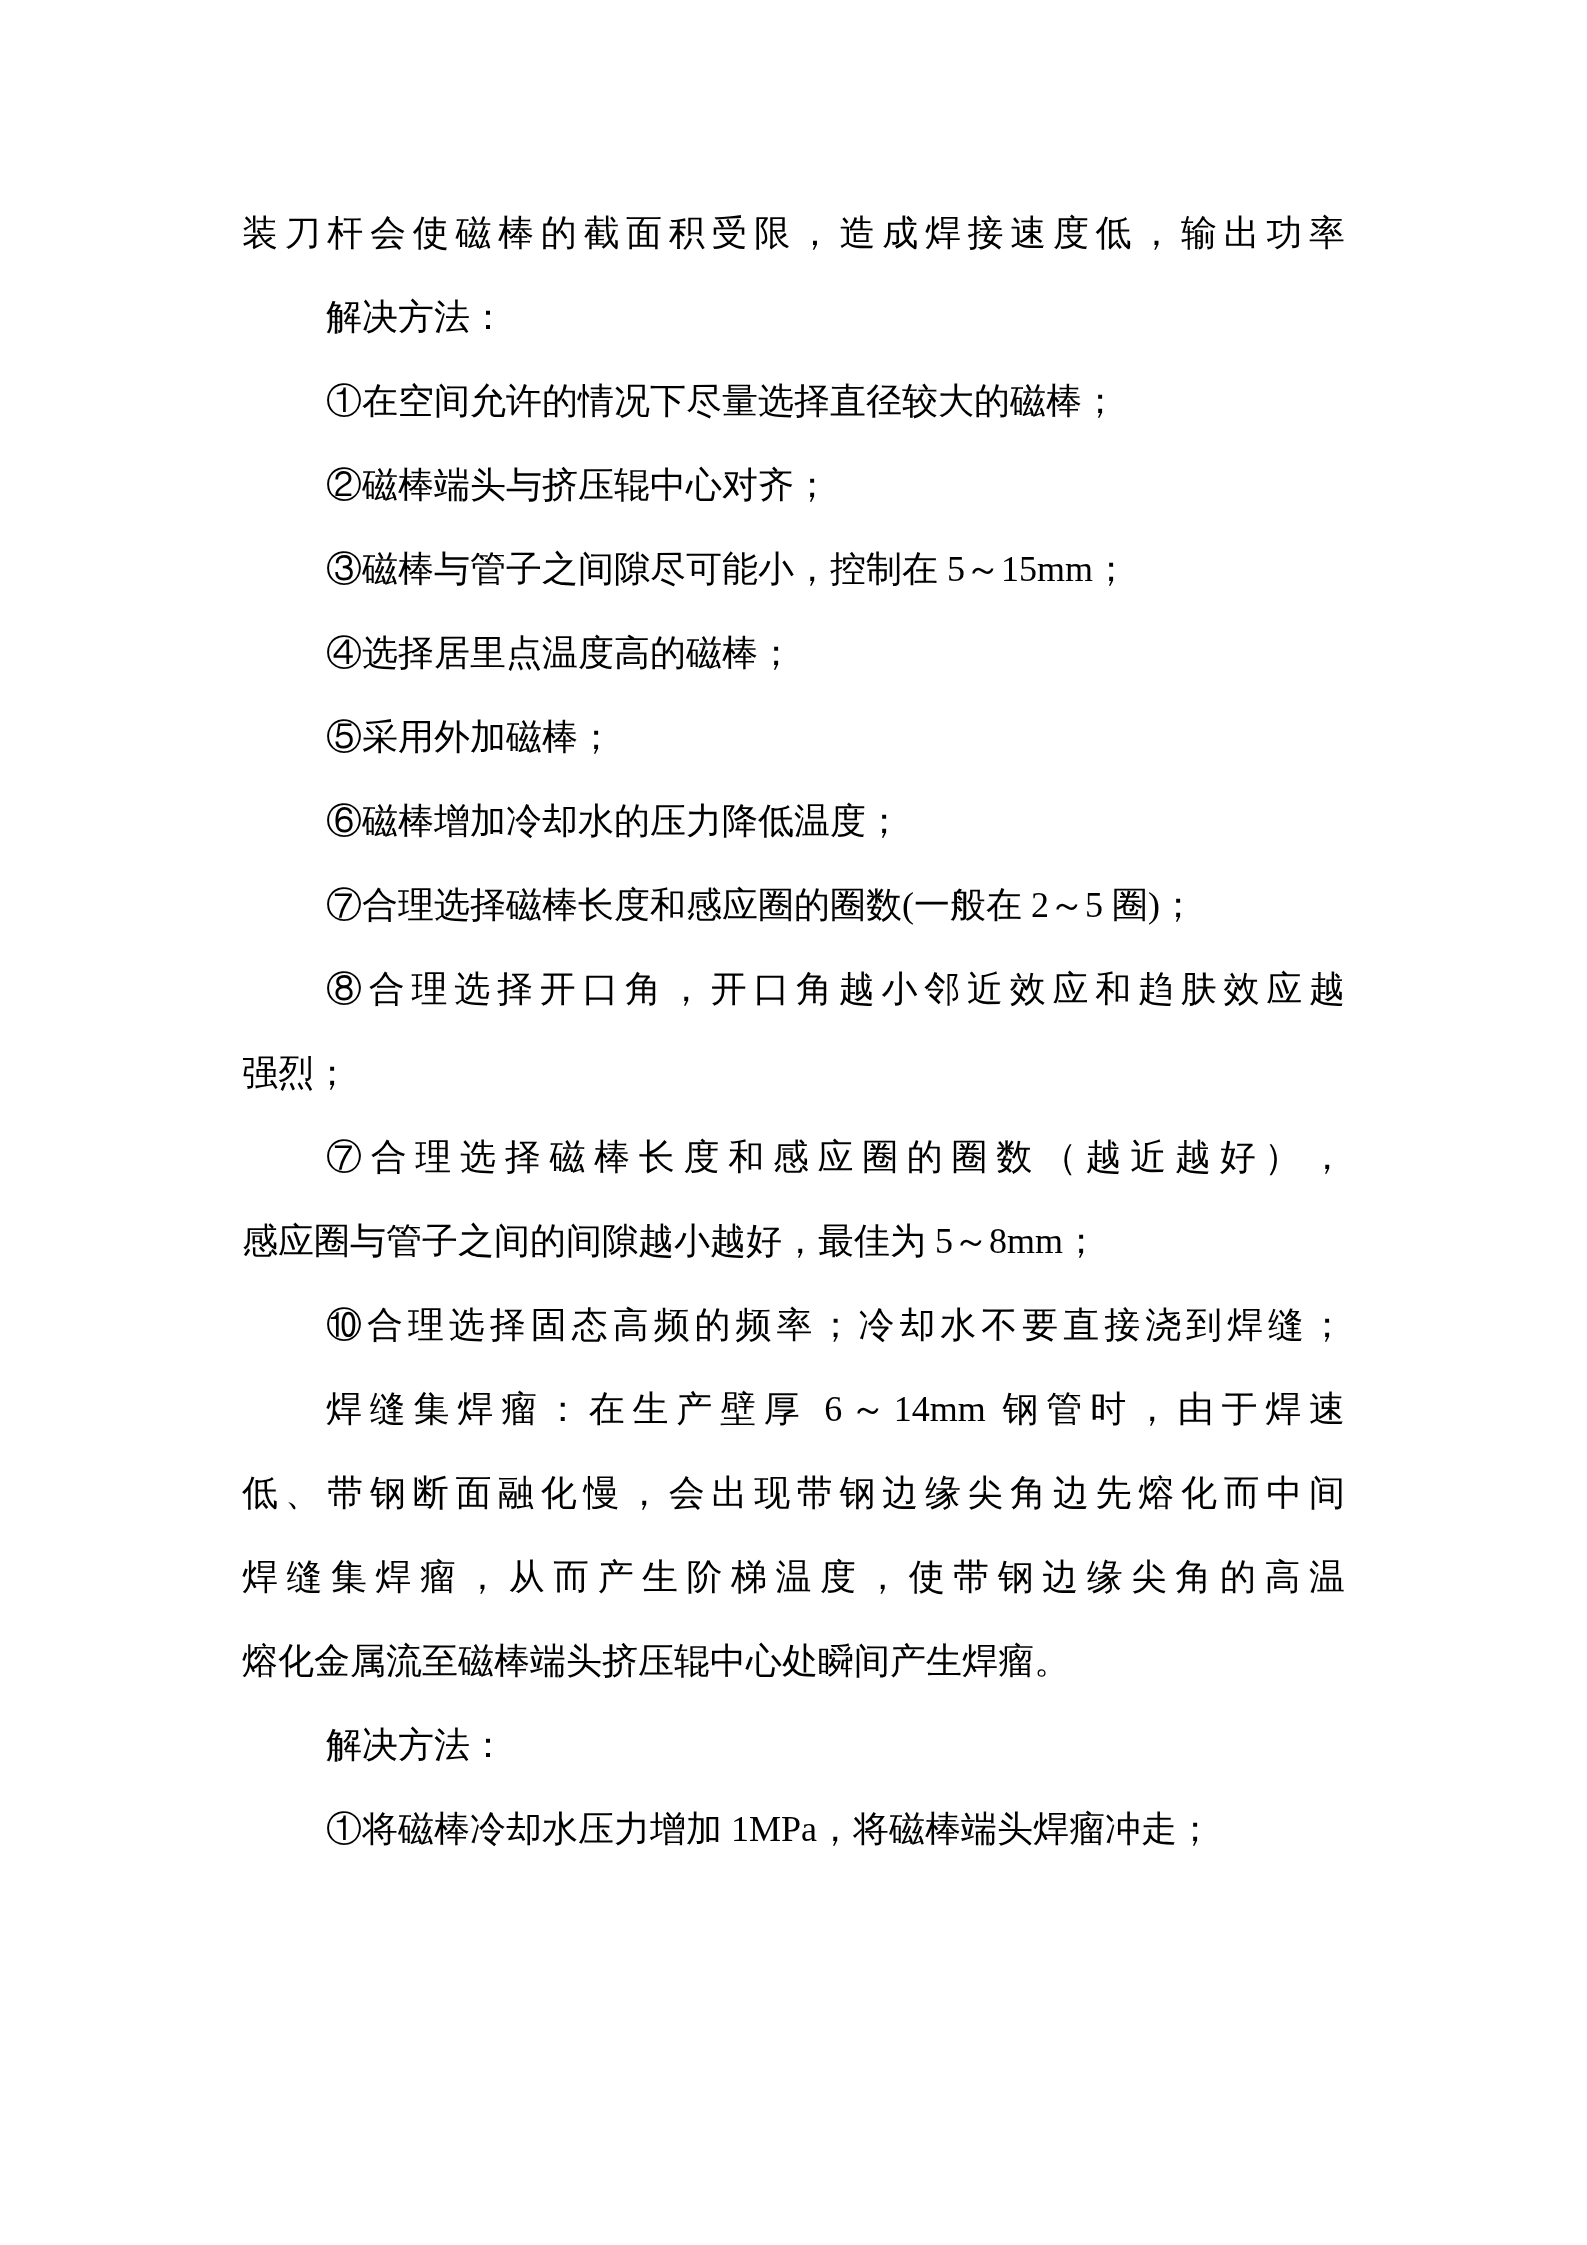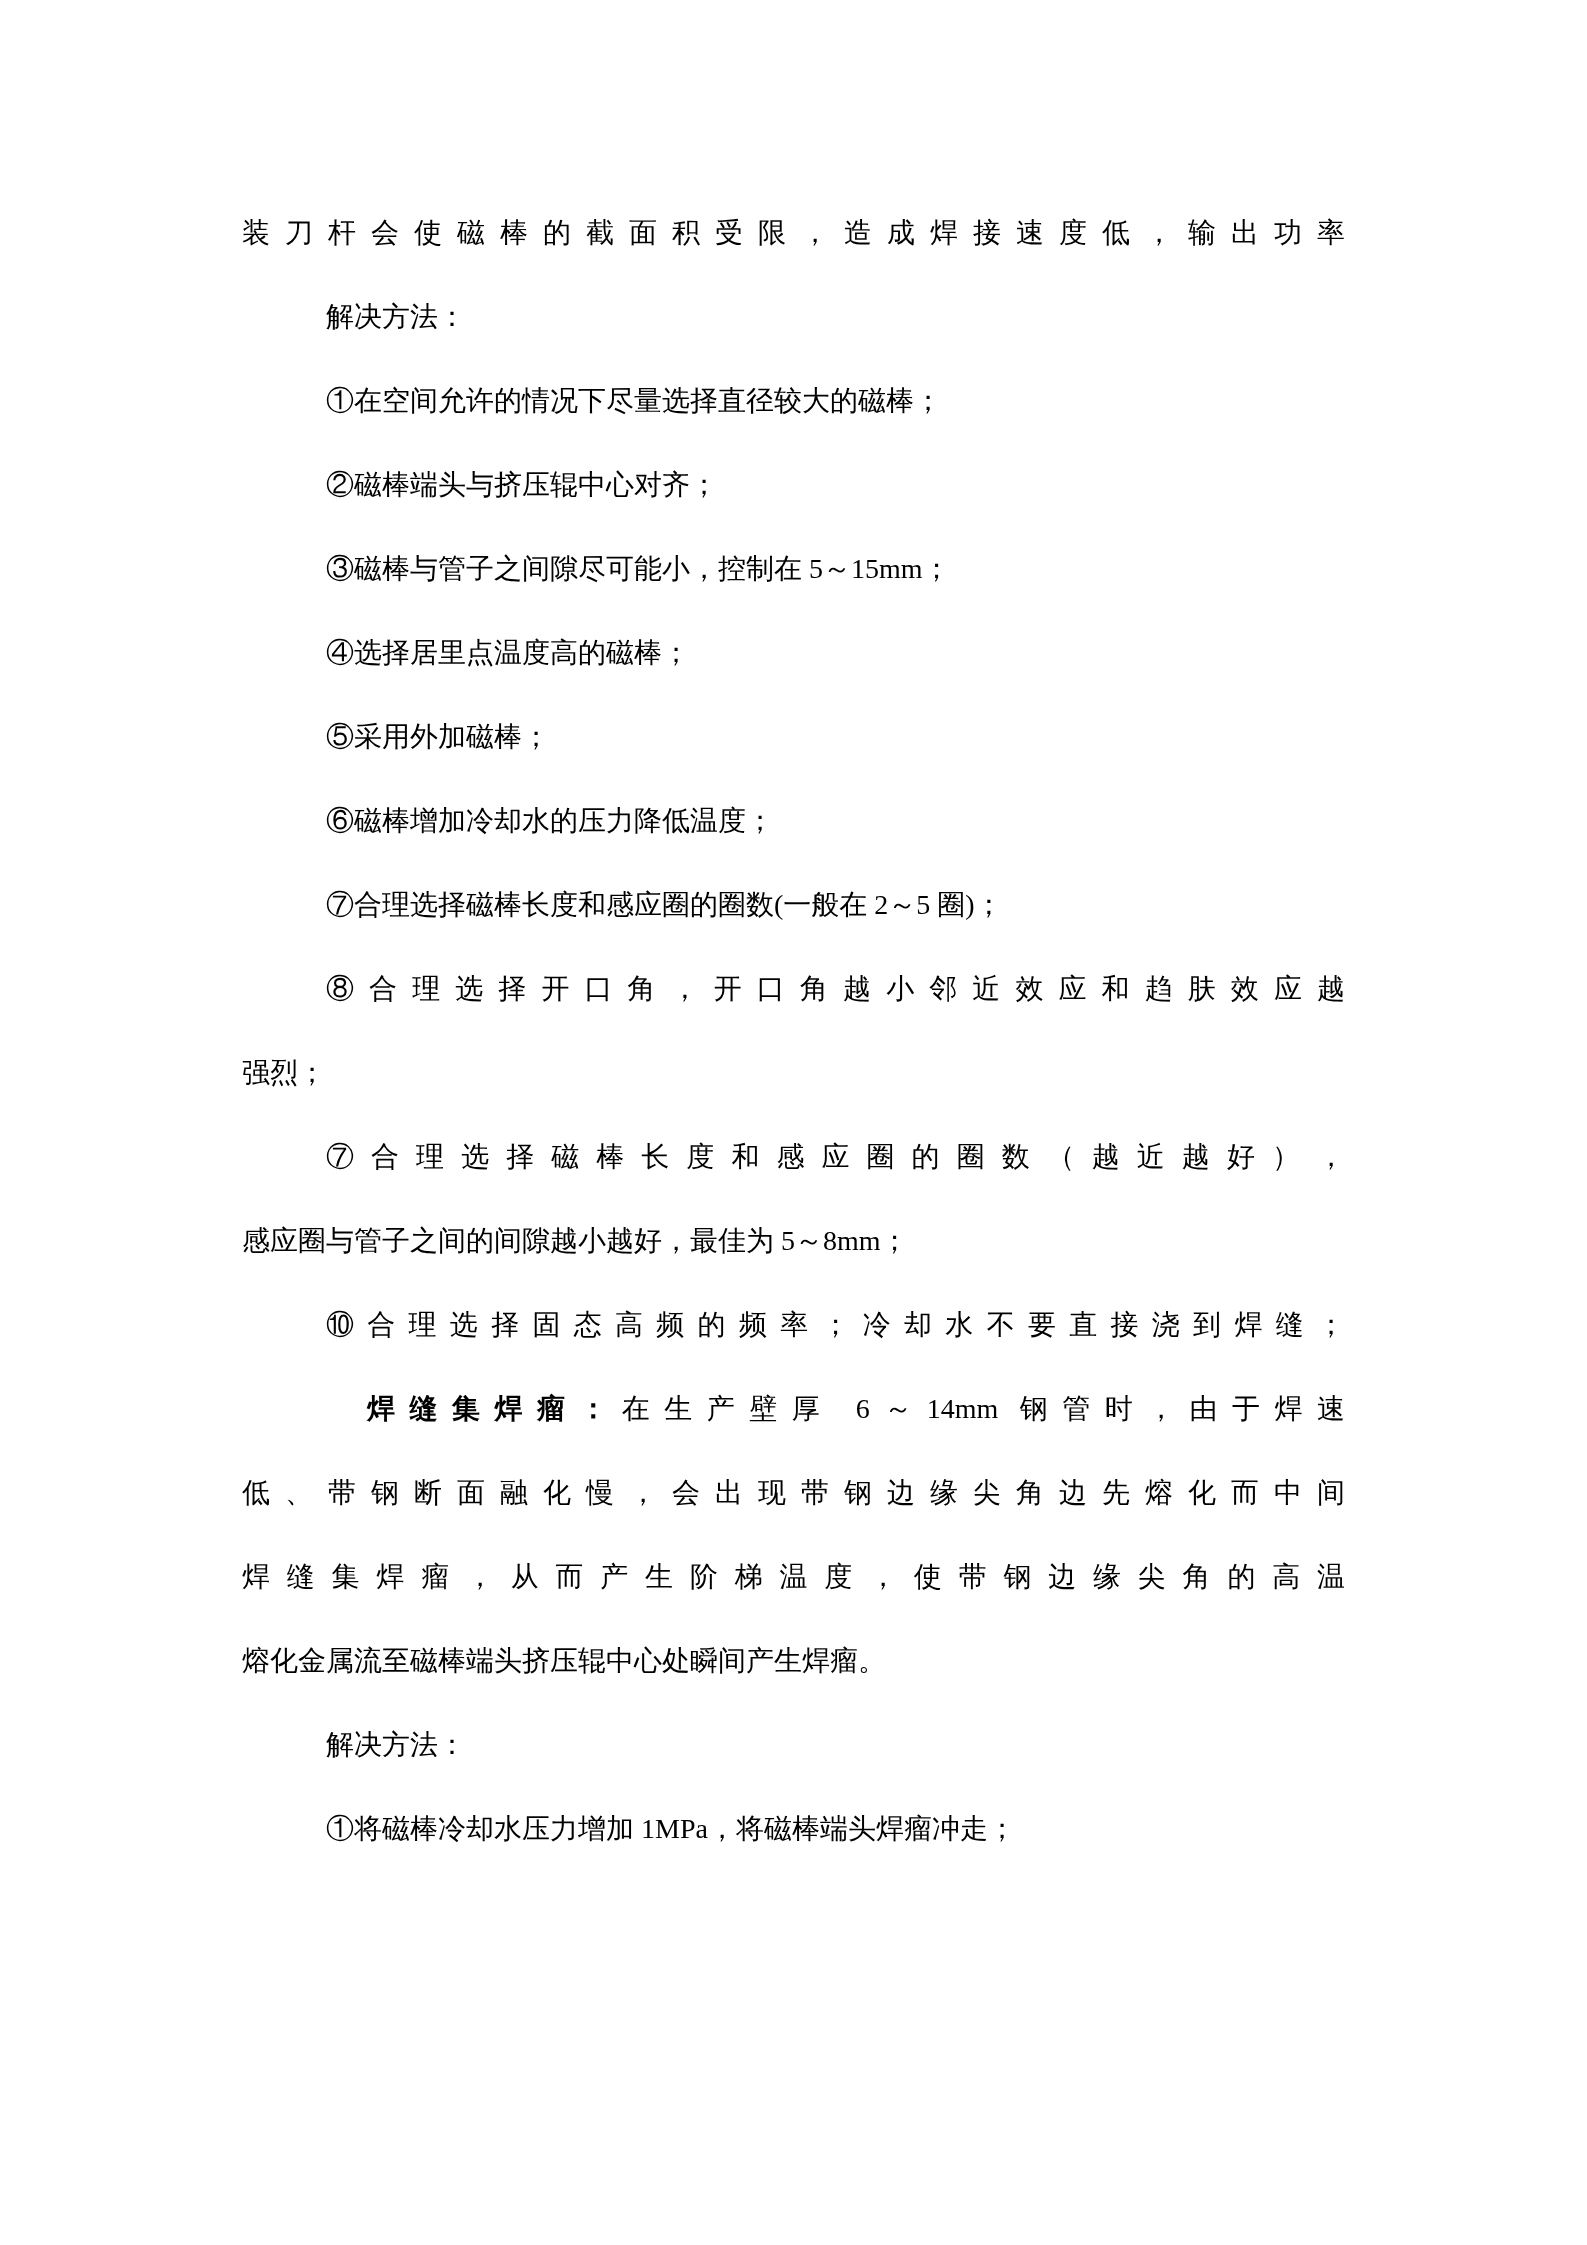--- a/index.html
+++ b/index.html
@@ -22,37 +22,36 @@
   }
   .textblock {
     position: absolute;
     left: 242px;
     top: 191px;
     width: 1103px;
   }
   .line {
     height: 84px;
     line-height: 84px;
-    font-size: 28px;
+    font-size: 36px;
     white-space: nowrap;
     letter-spacing: 0;
   }
   .line.just {
     white-space: normal;
     overflow: hidden;
     text-align: justify;
     text-align-last: justify;
     text-justify: inter-character;
   }
   .line.ind {
     padding-left: 84px;
   }
   .run.b {
-    font-weight: bold;
-    margin-left: 41px;
+    font-weight: normal;
   }
 </style>
 </head>
 <body style="background: rgb(255, 255, 255); color: rgb(0, 0, 0);">
 
 <div class="page">
   <div class="textblock" id="text-block">
       <div class="line just"><span class="run">装刀杆会使磁棒的截面积受限，造成焊接速度低，输出功率</span></div>
       <div class="line ind"><span class="run">解决方法：</span></div>
       <div class="line ind"><span class="run">①在空间允许的情况下尽量选择直径较大的磁棒；</span></div>

